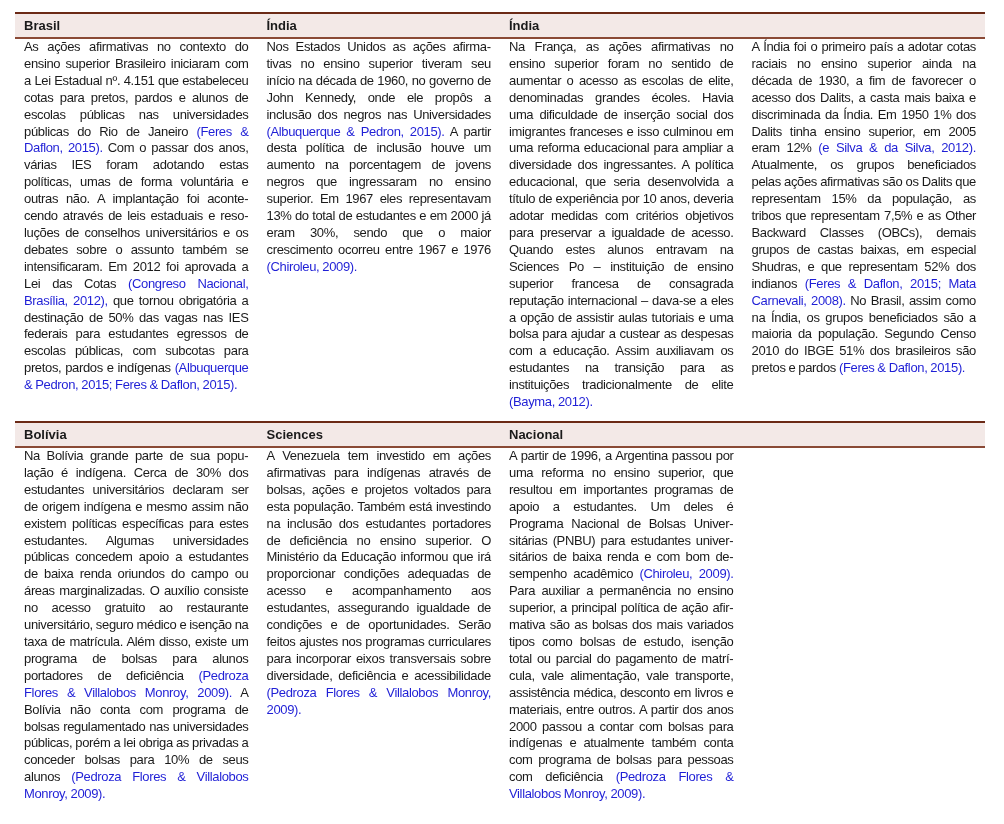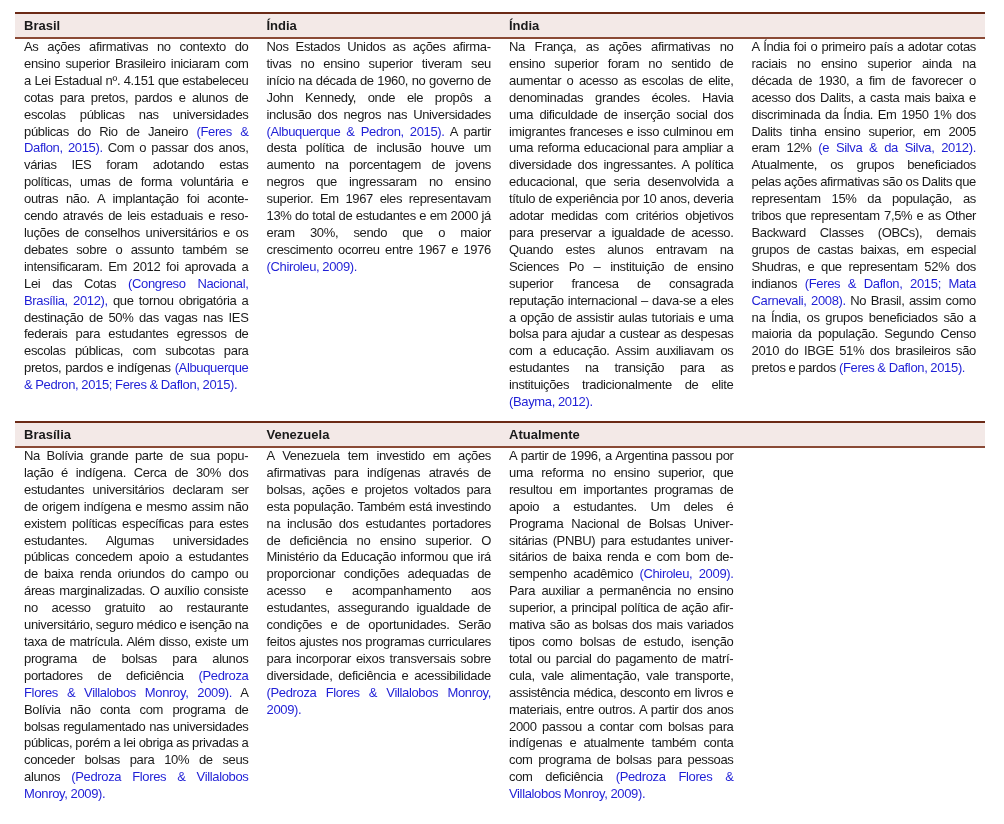--- a/index.html
+++ b/index.html
@@ -24,23 +24,23 @@
     <div class="hcell">Índia</div>
     <div class="hcell">Índia</div>
   </div>
   <div class="row-body r1">
     <div class="cell"><span>As ações afirmativas no contexto do ensino superior Brasileiro iniciaram com a Lei Estadual nº. 4.151 que es­tabeleceu cotas para pretos, pardos e alunos de escolas públicas nas univer­sidades públicas do Rio de Janeiro </span><span class="cite">(Feres &amp; Daflon, 2015).</span><span> Com o passar dos anos, várias IES foram adotando estas políticas, umas de forma voluntária e outras não. A implantação foi aconte­cendo através de leis estaduais e reso­luções de conselhos universitários e os debates sobre o assunto também se intensificaram. Em 2012 foi aprova­da a Lei das Cotas </span><span class="cite">(Congreso Nacional, Brasília, 2012),</span><span> que tornou obrigatória a destinação de 50% das vagas nas IES federais para estudantes egressos de escolas públicas, com subcotas para pretos, pardos e indígenas </span><span class="cite">(Albuquer­que &amp; Pedron, 2015; Feres &amp; Daflon, 2015).</span></div>
     <div class="cell"><span>Nos Estados Unidos as ações afirma­tivas no ensino superior tiveram seu início na década de 1960, no governo de John Kennedy, onde ele propôs a inclusão dos negros nas Universida­des </span><span class="cite">(Albuquerque &amp; Pedron, 2015).</span><span> A partir desta política de inclusão hou­ve um aumento na porcentagem de jovens negros que ingressaram no ensino superior. Em 1967 eles repre­sentavam 13% do total de estudantes e em 2000 já eram 30%, sendo que o maior crescimento ocorreu entre 1967 e 1976 </span><span class="cite">(Chiroleu, 2009).</span></div>
     <div class="cell"><span>Na França, as ações afirmativas no ensino superior foram no sentido de aumentar o acesso as escolas de elite, denominadas </span><span class="it">grandes écoles</span><span>. Havia uma dificuldade de inserção social dos imigrantes franceses e isso culminou em uma reforma educacional para ampliar a diversidade dos ingressan­tes. A política educacional, que seria desenvolvida a título de experiência por 10 anos, deveria adotar medidas com critérios objetivos para preservar a igualdade de acesso. Quando estes alunos entravam na </span><span class="it">Sciences Po</span><span> – ins­tituição de ensino superior francesa de consagrada reputação internacio­nal – dava-se a eles a opção de assistir aulas tutoriais e uma bolsa para ajudar a custear as despesas com a educação. Assim auxiliavam os estudantes na transição para as instituições tradicio­nalmente de elite </span><span class="cite">(Bayma, 2012).</span></div>
     <div class="cell"><span>A Índia foi o primeiro país a adotar cotas raciais no ensino superior ainda na década de 1930, a fim de favorecer o acesso dos Dalits, a casta mais bai­xa e discriminada da Índia. Em 1950 1% dos Dalits tinha ensino superior, em 2005 eram 12% </span><span class="cite">(e Silva &amp; da Silva, 2012).</span><span> Atualmente, os grupos benefi­ciados pelas ações afirmativas são os Dalits que representam 15% da popu­lação, as tribos que representam 7,5% e as </span><span class="it">Other Backward Classes</span><span> (OBCs), demais grupos de castas baixas, em especial </span><span class="it">Shudras</span><span>, e que representam 52% dos indianos </span><span class="cite">(Feres &amp; Daflon, 2015; Mata Carnevali, 2008).</span><span> No Brasil, assim como na Índia, os grupos bene­ficiados são a maioria da população. Segundo Censo 2010 do IBGE 51% dos brasileiros são pretos e pardos </span><span class="cite">(Feres &amp; Daflon, 2015).</span></div>
   </div>
   <div class="row-head">
-    <div class="hcell">Brasília</div>
-    <div class="hcell">Venezuela</div>
-    <div class="hcell">Atualmente</div>
+    <div class="hcell">Bolívia</div>
+    <div class="hcell">Sciences</div>
+    <div class="hcell">Nacional</div>
     <div class="hcell"></div>
   </div>
   <div class="row-body r2">
     <div class="cell"><span>Na Bolívia grande parte de sua popu­lação é indígena. Cerca de 30% dos estudantes universitários declaram ser de origem indígena e mesmo assim não existem políticas específicas para estes estudantes. Algumas universi­dades públicas concedem apoio a es­tudantes de baixa renda oriundos do campo ou áreas marginalizadas. O au­xílio consiste no acesso gratuito ao res­taurante universitário, seguro médico e isenção na taxa de matrícula. Além disso, existe um programa de bolsas para alunos portadores de deficiência </span><span class="cite">(Pedroza Flores &amp; Villalobos Monroy, 2009).</span><span> A Bolívia não conta com progra­ma de bolsas regulamentado nas uni­versidades públicas, porém a lei obriga as privadas a conceder bolsas para 10% de seus alunos </span><span class="cite">(Pedroza Flores &amp; Villalobos Monroy, 2009).</span></div>
     <div class="cell"><span>A Venezuela tem investido em ações afirmativas para indígenas através de bolsas, ações e projetos voltados para esta população. Também está investindo na inclusão dos estudantes portadores de deficiência no ensino superior. O Ministério da Educação informou que irá proporcionar con­dições adequadas de acesso e acom­panhamento aos estudantes, assegu­rando igualdade de condições e de oportunidades. Serão feitos ajustes nos programas curriculares para in­corporar eixos transversais sobre di­versidade, deficiência e acessibilidade </span><span class="cite">(Pedroza Flores &amp; Villalobos Monroy, 2009).</span></div>
     <div class="cell"><span>A partir de 1996, a Argentina passou por uma reforma no ensino superior, que resultou em importantes progra­mas de apoio a estudantes. Um deles é Programa Nacional de Bolsas Univer­sitárias (PNBU) para estudantes univer­sitários de baixa renda e com bom de­sempenho acadêmico </span><span class="cite">(Chiroleu, 2009).</span><span> Para auxiliar a permanência no ensino superior, a principal política de ação afir­mativa são as bolsas dos mais variados tipos como bolsas de estudo, isenção total ou parcial do pagamento de matrí­cula, vale alimentação, vale transporte, assistência médica, desconto em livros e materiais, entre outros. A partir dos anos 2000 passou a contar com bolsas para indígenas e atualmente também conta com programa de bolsas para pessoas com deficiência </span><span class="cite">(Pedroza Flores &amp; Villalobos Monroy, 2009).</span></div>
     <div class="cell"></div>
   </div>
 </div>
 

